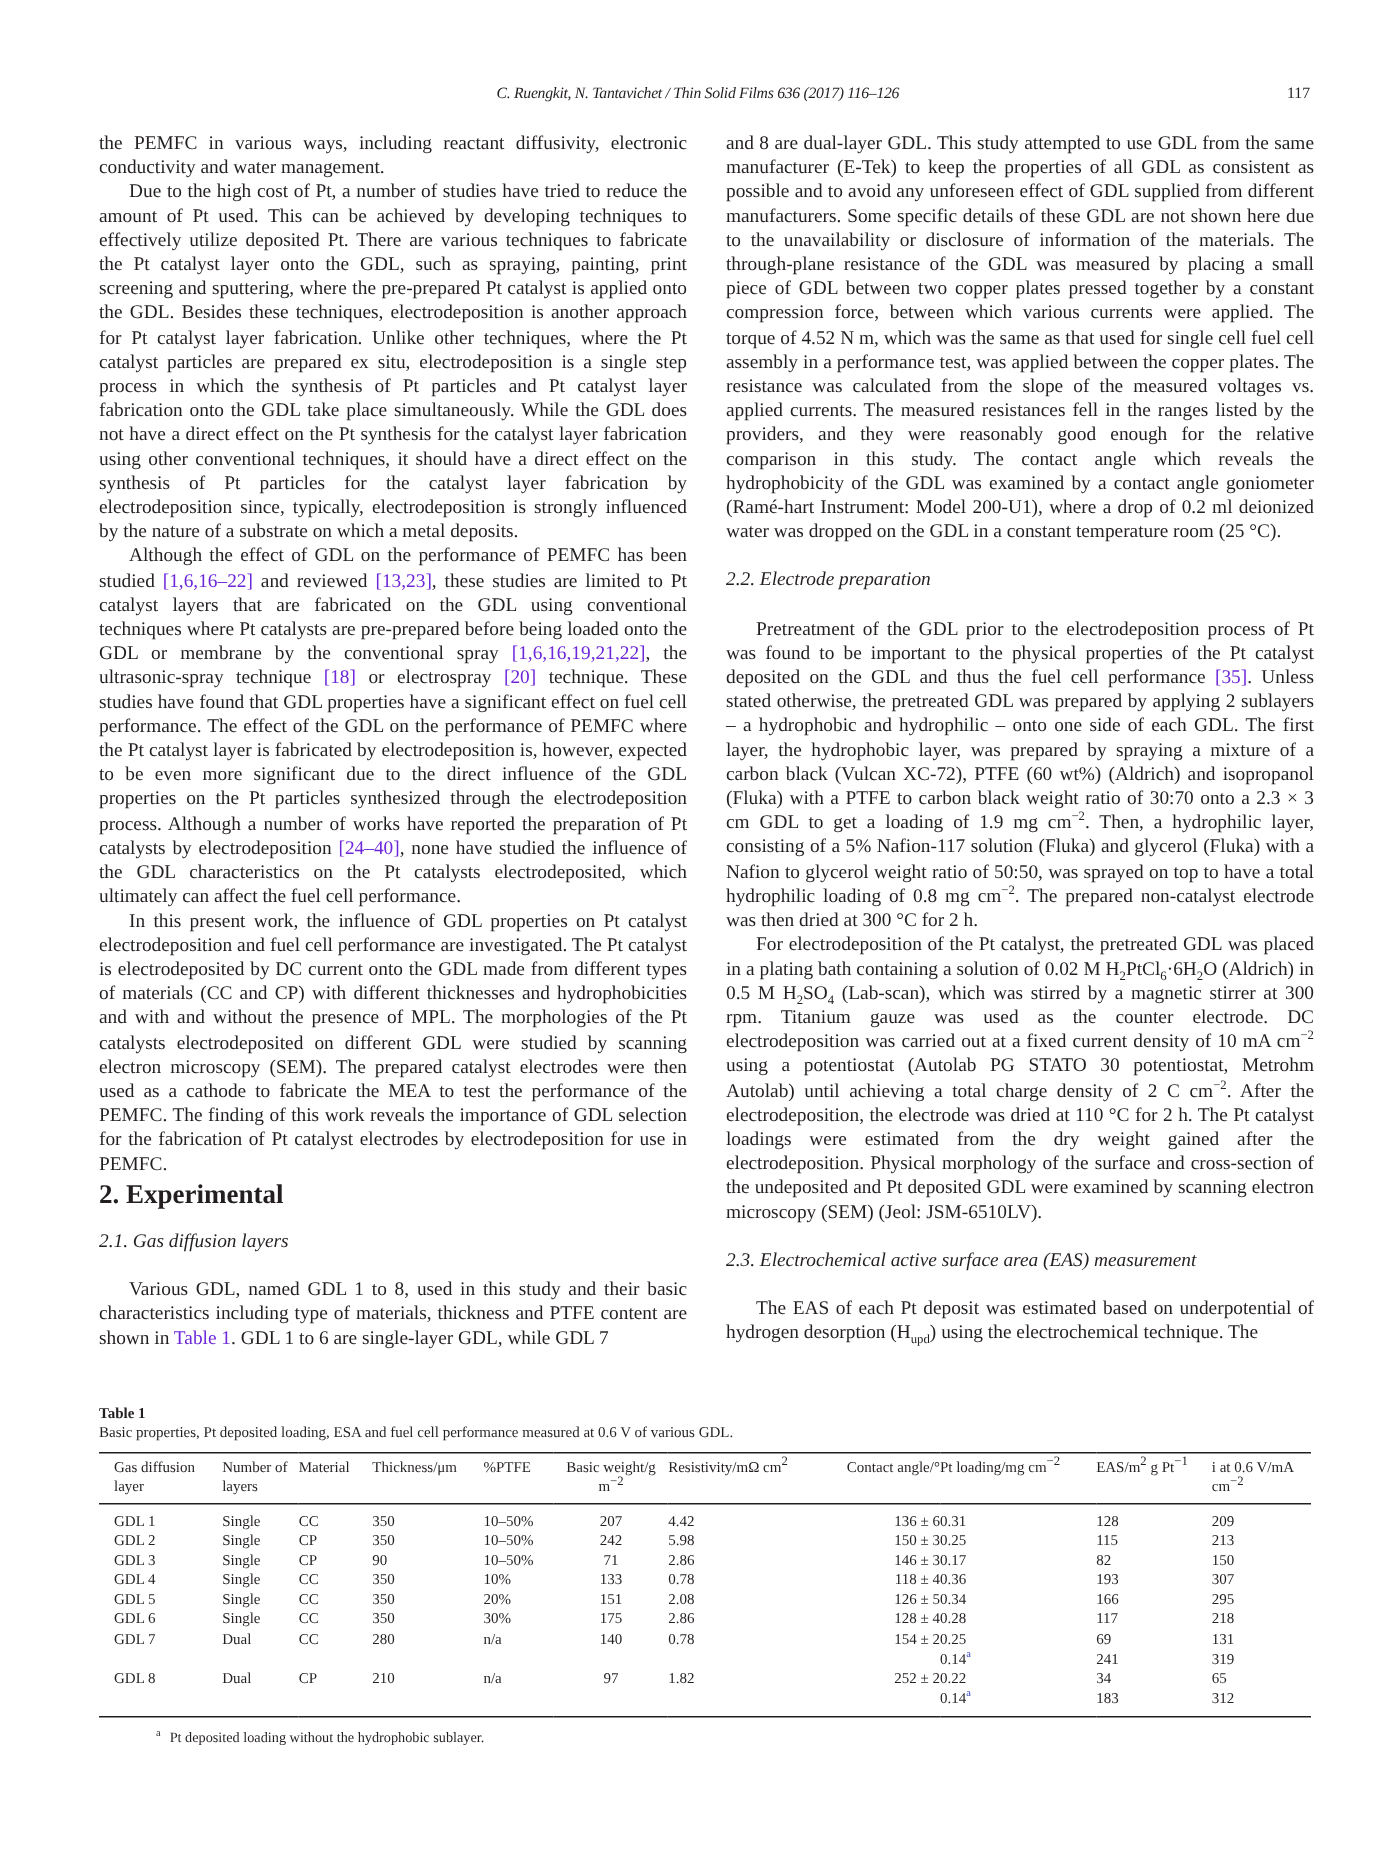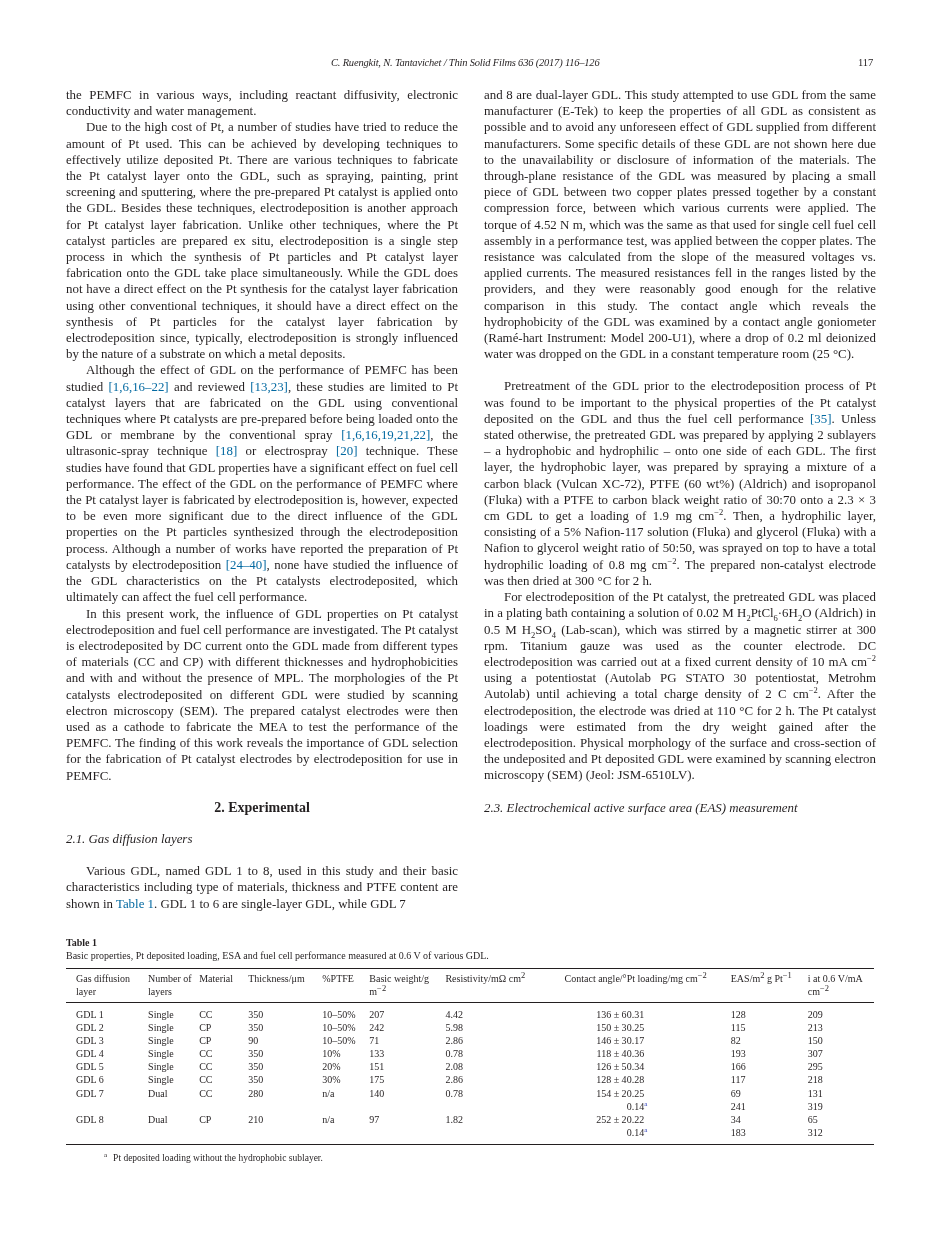--- a/index.html
+++ b/index.html
@@ -17,24 +17,24 @@
 
   .column {
     position: absolute; top: 87px; width: 392px;
     font-family: "Liberation Serif", serif; font-size: 12.9px; line-height: 16.2px;
     text-align: justify; hyphens: manual;
   }
   .col-left { left: 66px; }
   .col-right { left: 484px; }
   .column p { margin: 0; text-indent: 0; }
   .column p.indent { text-indent: 20px; }
-  .ref { color: #0369a1; }
+  .ref { color: #6d28d9; }
   .h-section {
-    font-family: "Liberation Serif", serif; font-weight: bold; font-size: 14px;
-    margin: 16px 0 15px 0; text-align: center;
+    font-family: "Liberation Serif", serif; font-weight: bold; font-size: 18px;
+    margin: 4px 0 15px 0; text-align: left;
   }
   .h-sub {
     font-style: italic; margin: 0 0 16px 0; text-align: left;
   }
   .spacer { height: 16px; }
   sup, sub { font-size: 8.5px; line-height: 0; }
 
   .table-block {
     position: absolute; left: 66px; top: 936px; width: 808px;
     font-family: "Liberation Serif", serif;
@@ -48,21 +48,21 @@
   thead { border-top: 1.5px solid #231f20; border-bottom: 1.2px solid #231f20; }
   tbody td { padding: 0; vertical-align: top; height: 13.1px; }
   tbody tr:first-child td { padding-top: 5px; }
   tbody tr:last-child td { padding-bottom: 5px; }
   tbody { border-bottom: 1.2px solid #231f20; }
   .c1 { width: 72px; padding-left: 10px !important; }
   .c2 { width: 51px; }
   .c3 { width: 49px; }
   .c4 { width: 74px; }
   .c5 { width: 47px; }
-  .c6 { width: 76px; }
+  .c6 { width: 76px; text-align: center; }
   .c7 { width: 100px; }
   .c8 { width: 81px; text-align: right; }
   .c9 { width: 104px; }
   .c10 { width: 77px; }
   .c11 { width: 66px; }
   .fn-mark { color: #2a3cb8; font-size: 7px; vertical-align: super; line-height: 0; }
   .footnote { font-size: 9.5px; margin-top: 6px; padding-left: 6px; margin-left: 32px; }
   .footnote .fn-a { font-size: 7px; vertical-align: super; margin-right: 6px; }
 </style>
 </head>
@@ -79,24 +79,26 @@
   <p class="indent"><span>Although the effect of GDL on the performance of PEMFC has been studied </span><span class="ref">[1,6,16–22]</span><span> and reviewed </span><span class="ref">[13,23]</span><span>, these studies are limited to Pt catalyst layers that are fabricated on the GDL using conventional techniques where Pt catalysts are pre-prepared before being loaded onto the GDL or membrane by the conventional spray </span><span class="ref">[1,6,16,19,21,22]</span><span>, the ultrasonic-spray technique </span><span class="ref">[18]</span><span> or electrospray </span><span class="ref">[20]</span><span> technique. These studies have found that GDL properties have a significant effect on fuel cell performance. The effect of the GDL on the performance of PEMFC where the Pt catalyst layer is fabricated by electrodeposition is, however, expected to be even more significant due to the direct influence of the GDL properties on the Pt particles synthesized through the electrodeposition process. Although a number of works have reported the preparation of Pt catalysts by electrodeposition </span><span class="ref">[24–40]</span><span>, none have studied the influence of the GDL characteristics on the Pt catalysts electrodeposited, which ultimately can affect the fuel cell performance.</span></p>
   <p class="indent">In this present work, the influence of GDL properties on Pt catalyst electrodeposition and fuel cell performance are investigated. The Pt catalyst is electrodeposited by DC current onto the GDL made from different types of materials (CC and CP) with different thicknesses and hydrophobicities and with and without the presence of MPL. The morphologies of the Pt catalysts electrodeposited on different GDL were studied by scanning electron microscopy (SEM). The prepared catalyst electrodes were then used as a cathode to fabricate the MEA to test the performance of the PEMFC. The finding of this work reveals the importance of GDL selection for the fabrication of Pt catalyst electrodes by electrodeposition for use in PEMFC.</p>
   <div class="h-section">2. Experimental</div>
   <div class="h-sub">2.1. Gas diffusion layers</div>
   <p class="indent"><span>Various GDL, named GDL 1 to 8, used in this study and their basic characteristics including type of materials, thickness and PTFE content are shown in </span><span class="ref">Table 1</span><span>. GDL 1 to 6 are single-layer GDL, while GDL 7</span></p>
 </div>
 
 <div class="column col-right">
   <p>and 8 are dual-layer GDL. This study attempted to use GDL from the same manufacturer (E-Tek) to keep the properties of all GDL as consistent as possible and to avoid any unforeseen effect of GDL supplied from different manufacturers. Some specific details of these GDL are not shown here due to the unavailability or disclosure of information of the materials. The through-plane resistance of the GDL was measured by placing a small piece of GDL between two copper plates pressed together by a constant compression force, between which various currents were applied. The torque of 4.52 N m, which was the same as that used for single cell fuel cell assembly in a performance test, was applied between the copper plates. The resistance was calculated from the slope of the measured voltages vs. applied currents. The measured resistances fell in the ranges listed by the providers, and they were reasonably good enough for the relative comparison in this study. The contact angle which reveals the hydrophobicity of the GDL was examined by a contact angle goniometer (Ramé-hart Instrument: Model 200-U1), where a drop of 0.2 ml deionized water was dropped on the GDL in a constant temperature room (25 °C).</p>
   <div class="spacer"></div>
+  <div class="h-sub">2.2. Electrode preparation</div>
   <p class="indent"><span>Pretreatment of the GDL prior to the electrodeposition process of Pt was found to be important to the physical properties of the Pt catalyst deposited on the GDL and thus the fuel cell performance </span><span class="ref">[35]</span><span>. Unless stated otherwise, the pretreated GDL was prepared by applying 2 sublayers – a hydrophobic and hydrophilic – onto one side of each GDL. The first layer, the hydrophobic layer, was prepared by spraying a mixture of a carbon black (Vulcan XC-72), PTFE (60 wt%) (Aldrich) and isopropanol (Fluka) with a PTFE to carbon black weight ratio of 30:70 onto a 2.3 × 3 cm GDL to get a loading of 1.9 mg cm</span><sup>−2</sup><span>. Then, a hydrophilic layer, consisting of a 5% Nafion-117 solution (Fluka) and glycerol (Fluka) with a Nafion to glycerol weight ratio of 50:50, was sprayed on top to have a total hydrophilic loading of 0.8 mg cm</span><sup>−2</sup><span>. The prepared non-catalyst electrode was then dried at 300 °C for 2 h.</span></p>
   <p class="indent"><span>For electrodeposition of the Pt catalyst, the pretreated GDL was placed in a plating bath containing a solution of 0.02 M H</span><sub>2</sub><span>PtCl</span><sub>6</sub><span>·6H</span><sub>2</sub><span>O (Aldrich) in 0.5 M H</span><sub>2</sub><span>SO</span><sub>4</sub><span> (Lab-scan), which was stirred by a magnetic stirrer at 300 rpm. Titanium gauze was used as the counter electrode. DC electrodeposition was carried out at a fixed current density of 10 mA cm</span><sup>−2</sup><span> using a potentiostat (Autolab PG STATO 30 potentiostat, Metrohm Autolab) until achieving a total charge density of 2 C cm</span><sup>−2</sup><span>. After the electrodeposition, the electrode was dried at 110 °C for 2 h. The Pt catalyst loadings were estimated from the dry weight gained after the electrodeposition. Physical morphology of the surface and cross-section of the undeposited and Pt deposited GDL were examined by scanning electron microscopy (SEM) (Jeol: JSM-6510LV).</span></p>
   <div class="spacer"></div>
   <div class="h-sub">2.3. Electrochemical active surface area (EAS) measurement</div>
+  <p class="indent"><span>The EAS of each Pt deposit was estimated based on underpotential of hydrogen desorption (H</span><sub>upd</sub><span>) using the electrochemical technique. The</span></p>
 </div>
 
 <div class="table-block">
   <div class="table-label">Table 1</div>
   <div class="table-caption">Basic properties, Pt deposited loading, ESA and fuel cell performance measured at 0.6 V of various GDL.</div>
   <table>
     <thead>
       <tr id="thead-row">
           <th class="c1"><span>Gas diffusion layer</span></th>
           <th class="c2"><span>Number of layers</span></th>

